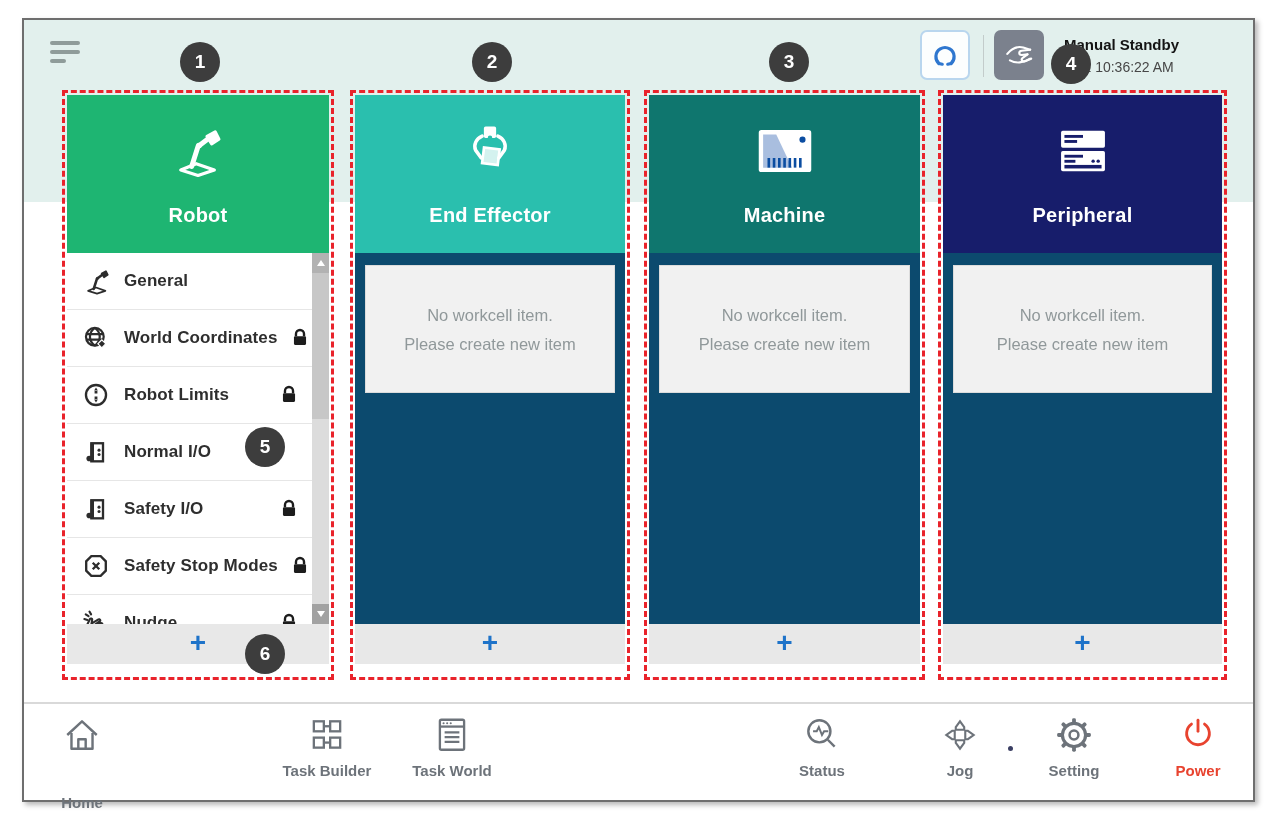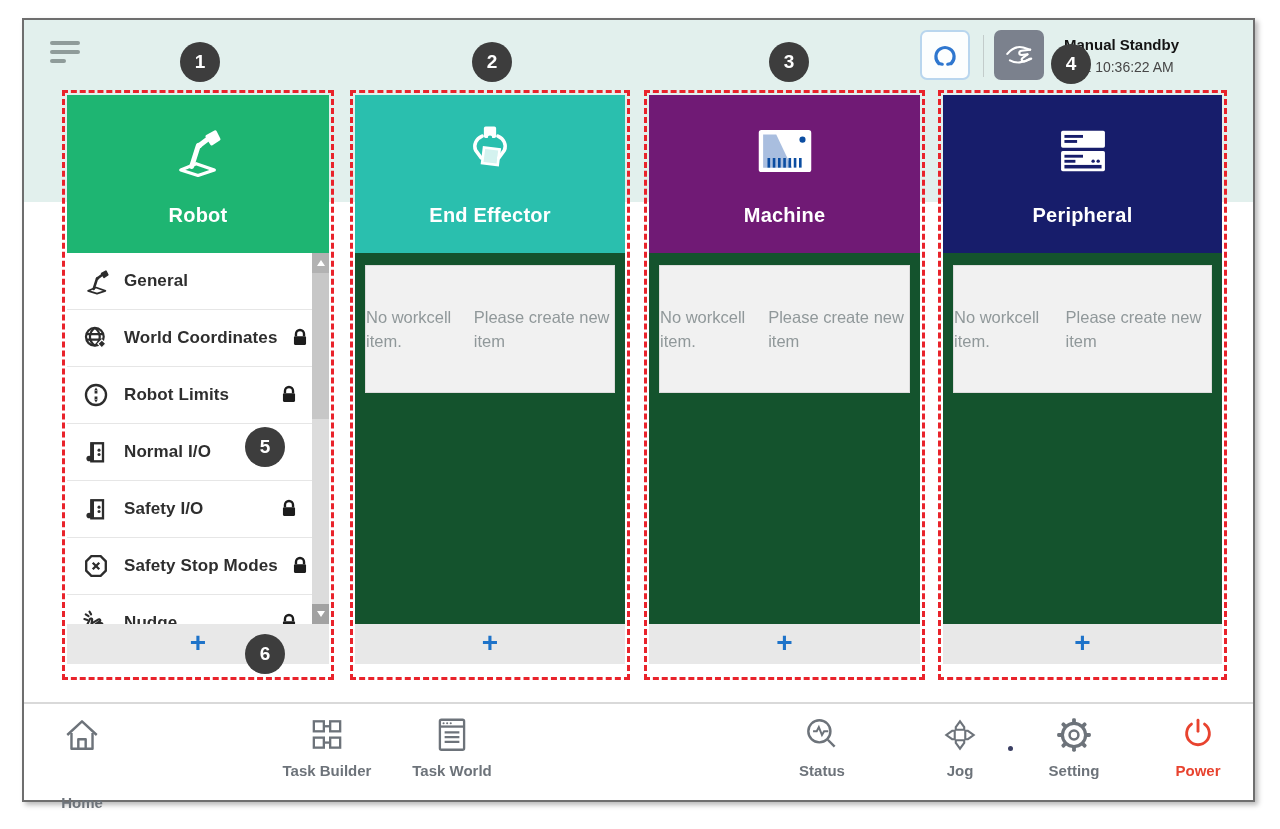--- a/index.html
+++ b/index.html
@@ -20,43 +20,43 @@
   .statusbox{position:absolute;left:1040px;top:15px;}
   .status-title{font-size:15px;font-weight:bold;color:#141414;line-height:20px;}
   .status-time{font-size:14px;color:#474747;line-height:18px;margin-top:3px;}
   
   .col{position:absolute;top:70px;height:590px;border:3px dashed #e9232b;box-sizing:border-box;text-decoration:underline;}
   .col1{left:38px;width:272px;} .col2{left:326px;width:280px;} .col3{left:620px;width:281px;} .col4{left:914px;width:289px;}
   .tile{position:absolute;left:2px;right:2px;top:2px;height:158px;display:flex;flex-direction:column;
     align-items:center;padding-top:25px;box-sizing:border-box;cursor:pointer;}
   .tile .ticon{height:62px;display:flex;align-items:center;justify-content:center;}
   .tile .tlabel{margin-top:22px;color:#fff;font-size:20px;font-weight:bold;letter-spacing:.2px;}
-  .c-robot{background:#1eb572;} .c-ee{background:#2abfae;} .c-mach{background:#701a75;} .c-peri{background:#171d6b;}
-  .content{position:absolute;left:2px;right:2px;top:160px;height:411px;background:#14532d;overflow:hidden;}
+  .c-robot{background:#1eb572;} .c-ee{background:#2abfae;} .c-mach{background:#0f766e;} .c-peri{background:#171d6b;}
+  .content{position:absolute;left:2px;right:2px;top:160px;height:411px;background:#0c4a6e;overflow:hidden;}
   
   .rlist{position:absolute;left:0;right:0;top:0;height:371px;overflow:hidden;background:#fff;}
   .rrow{position:relative;height:56px;border-bottom:1px solid #e6e6e6;display:flex;align-items:center;
     padding-left:15px;cursor:pointer;background:#fff;}
   .rrow .ricon{width:30px;height:30px;color:#2c2c2c;flex:0 0 30px;display:flex;align-items:center;}
   .rrow .rlabel{margin-left:12px;font-size:17px;font-weight:bold;color:#2e2e2e;letter-spacing:.1px;}
   .rrow .lock{position:absolute;right:29px;top:17px;width:22px;height:22px;color:#1c1c1c;}
   
   .sbar{position:absolute;right:0;top:0;width:17px;height:371px;background:#dcdcdc;}
   .sbtn{position:absolute;left:0;width:17px;height:20px;background:#b2b2b2;display:flex;align-items:center;justify-content:center;}
   .sbtn.topb{top:0;} .sbtn.botb{bottom:0;background:#a2a2a2;}
   .tri-up{width:0;height:0;border-left:4.5px solid transparent;border-right:4.5px solid transparent;border-bottom:6px solid #fff;}
   .tri-dn{width:0;height:0;border-left:4.5px solid transparent;border-right:4.5px solid transparent;border-top:6px solid #fff;}
   .sthumb{position:absolute;left:0;top:20px;width:17px;height:146px;background:#c7c7c7;}
   
   .addbar{position:absolute;left:0;right:0;top:371px;height:40px;background:#e8e8e8;display:flex;
     align-items:center;justify-content:center;cursor:pointer;}
   .addbar .plus{color:#1e73c9;font-size:28px;font-weight:bold;line-height:28px;margin-top:-3px;}
   
   .emptybox{position:absolute;left:10px;right:10px;top:12px;height:126px;background:#f1f1f1;border:1px solid #dcdcdc;
-    display:flex;align-items:center;justify-content:center;gap:5px;}
+    display:flex;flex-direction:column;align-items:center;justify-content:center;gap:5px;}
   .emptybox div{color:#90989a;font-size:16.5px;line-height:24px;}
   
   .marker{position:absolute;width:40px;height:40px;border-radius:50%;background:#3d3d3d;color:#fff;
     display:flex;align-items:center;justify-content:center;font-size:19px;font-weight:bold;z-index:30;}
   .m1{left:156px;top:22px;} .m2{left:448px;top:22px;} .m3{left:745px;top:22px;}
   .m4{left:1027px;top:24px;} .m5{left:221px;top:407px;} .m6{left:221px;top:614px;}
   
   .navsep{position:absolute;left:0;right:0;top:682px;height:2px;background:#d9d9d9;}
   .navitem{position:absolute;top:692px;width:140px;display:flex;flex-direction:column;align-items:center;cursor:pointer;}
   .navitem .nicon{height:46px;display:flex;align-items:center;justify-content:center;color:#6d737a;}

